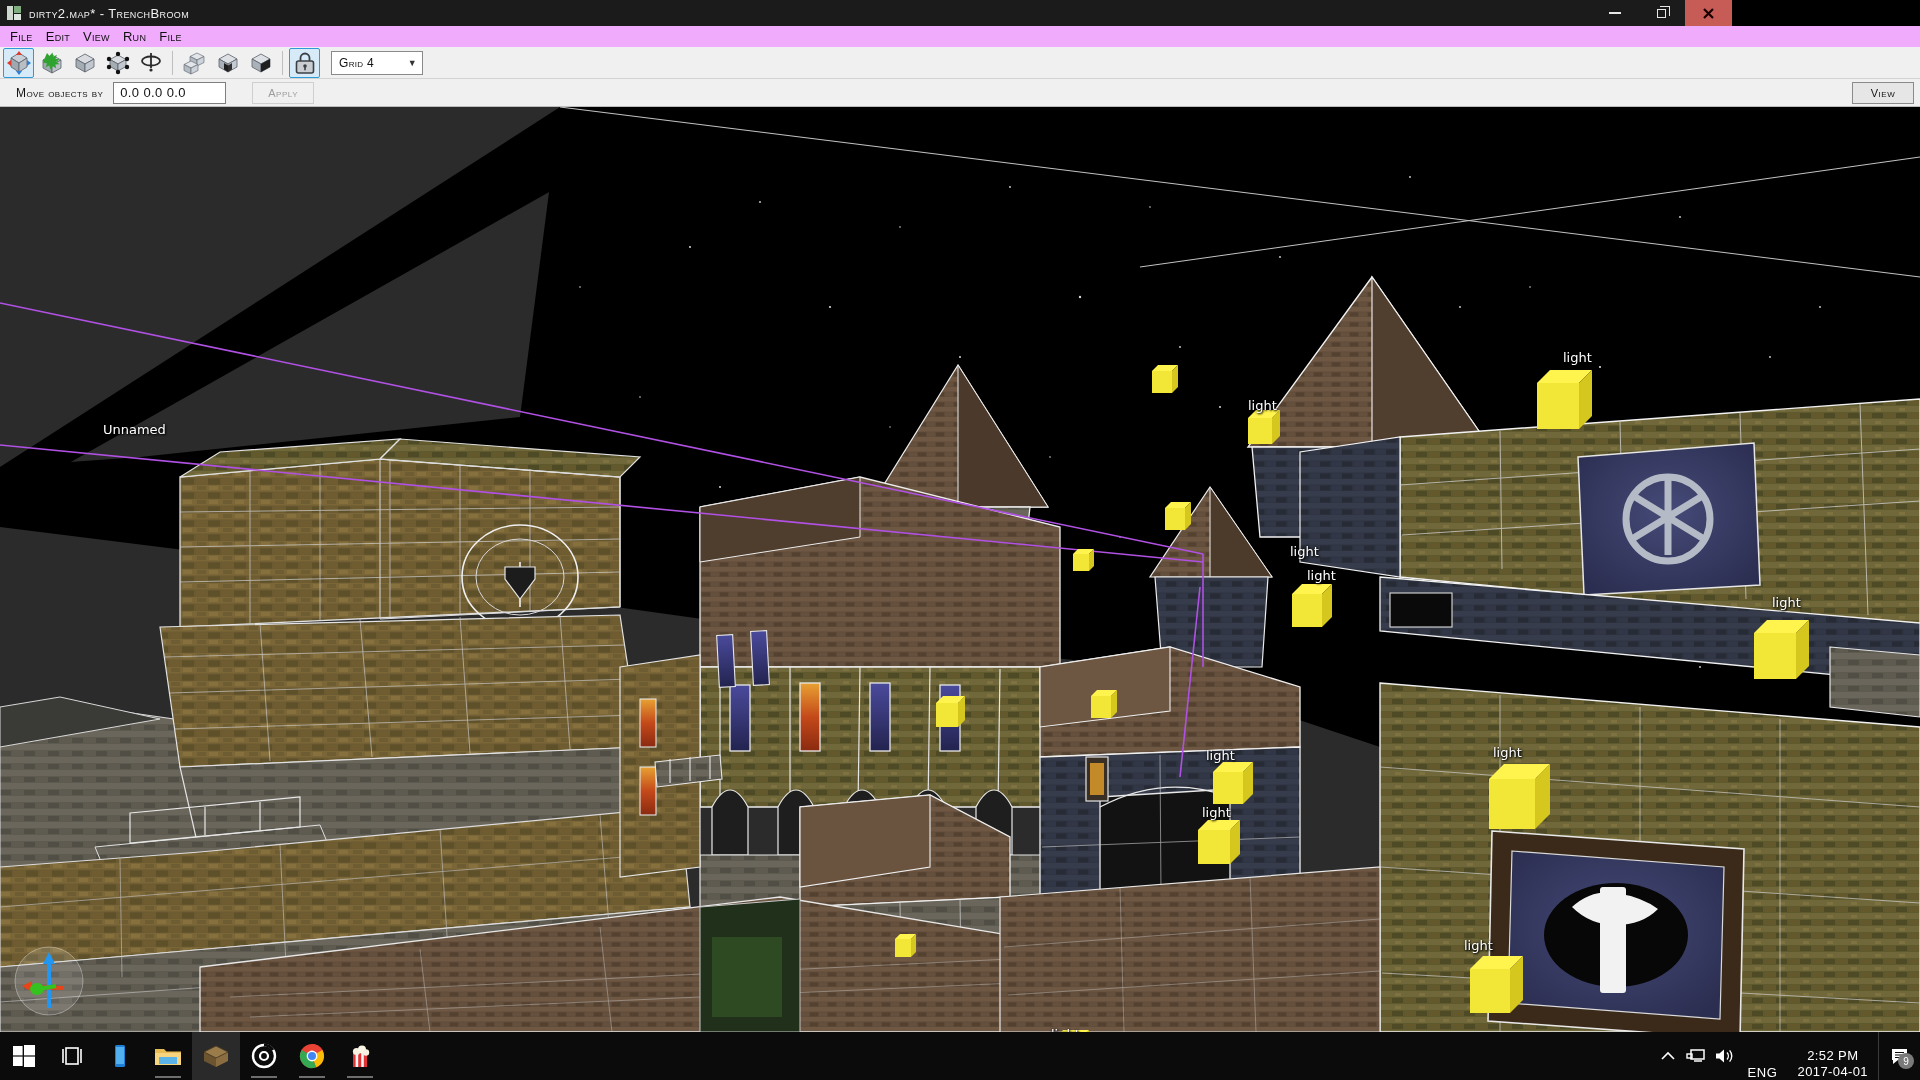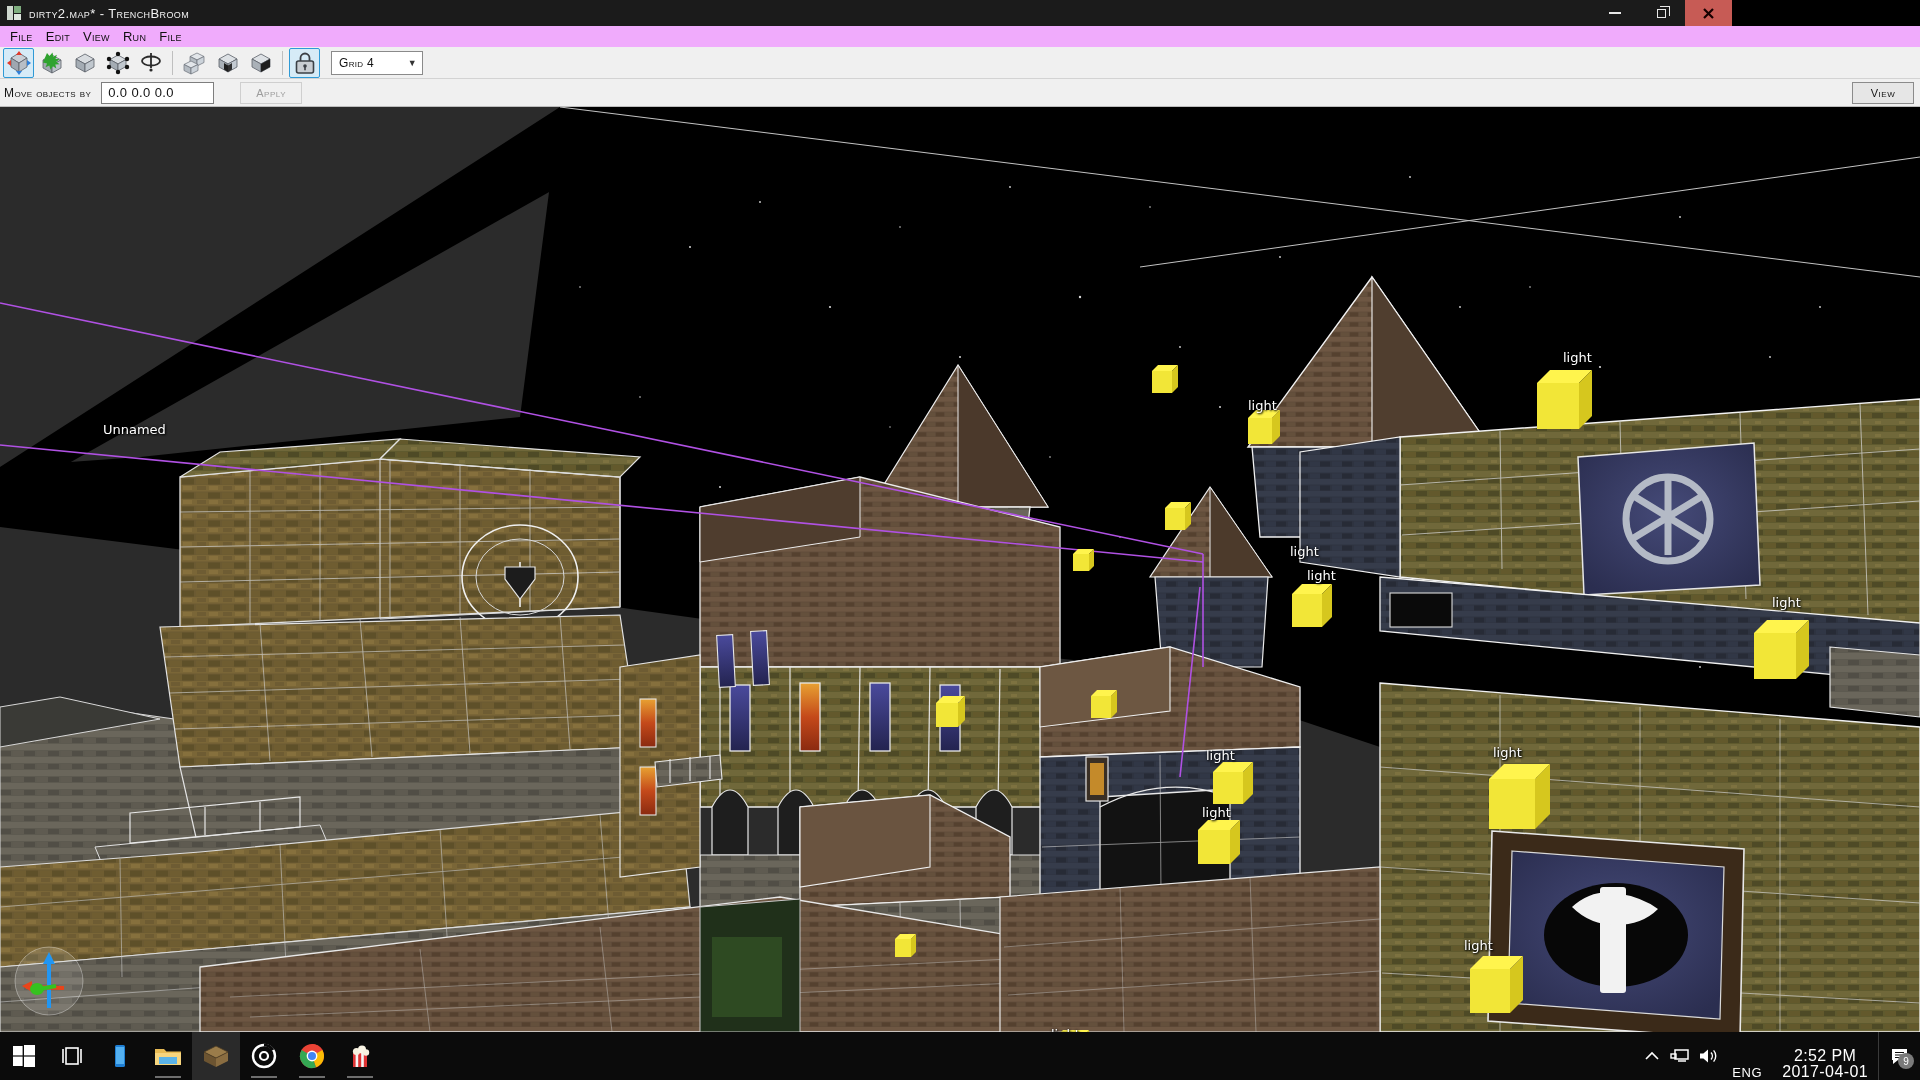--- a/index.html
+++ b/index.html
@@ -58,21 +58,21 @@
     margin-left: 10px; width: 92px; height: 24px; background: #fff;
     border: 1px solid #8a8a8a; display: flex; align-items: center;
     justify-content: space-between; padding: 0 5px 0 7px;
     font-size: 12px; color: #111; font-variant: small-caps; letter-spacing: .3px;
   }
   .grid-select .chev { font-size: 9px; color: #333; }
 
   
   .moverow {
     position: absolute; left: 0; top: 79px; width: 1920px; height: 28px;
-    background: #f0f0f0; display: flex; align-items: center; padding-left: 4px;
+    background: #f0f0f0; display: flex; align-items: center; padding-left: 16px;
     border-bottom: 1px solid #bdbdbd;
   }
   .move-label { font-size: 12px; color: #111; font-variant: small-caps; letter-spacing: .4px; }
   .move-input {
     margin-left: 10px; width: 113px; height: 22px; background: #fff;
     border: 1px solid #7e7e7e; font-size: 13px; color: #111;
     display: flex; align-items: center; padding-left: 6px; letter-spacing: .4px;
   }
   .apply-btn {
     margin-left: 26px; width: 62px; height: 22px; background: #f0f0f0;
@@ -117,21 +117,21 @@
   .tk-item.running::after {
     content: ''; position: absolute; bottom: 2px; left: 11px; width: 26px; height: 2px;
     background: #6e6e6e;
   }
   .tk-item.active { background: #2a2a2a; }
   .tk-item.active::after { background: #cfcfcf; }
   .tray { position: absolute; right: 0; bottom: 0; height: 48px; display: flex; align-items: flex-end; }
   .tray-ico { width: 28px; height: 48px; display: flex; align-items: center; justify-content: center; color: #fff; }
   .tray-lang { color: #fff; font-size: 13px; padding: 0 10px; font-variant: small-caps; letter-spacing: .6px; }
   .tray-clock {
-    color: #fff; font-size: 16px; line-height: 16px; text-align: center;
+    color: #fff; font-size: 13px; line-height: 16px; text-align: center;
     padding: 0 10px; letter-spacing: .4px; margin-top: 36px;
   }
   .tray-notif { width: 42px; height: 48px; display:flex; align-items:center; justify-content:center; position: relative; border-left: 1px solid #3a3a3a;}
   .notif-badge {
     position: absolute; right: 6px; bottom: 11px; width: 16px; height: 16px; border-radius: 50%;
     background: #7a7a7a; color: #fff; font-size: 10px; display:flex; align-items:center; justify-content:center;
   }
 </style>
 </head>
 <body>

